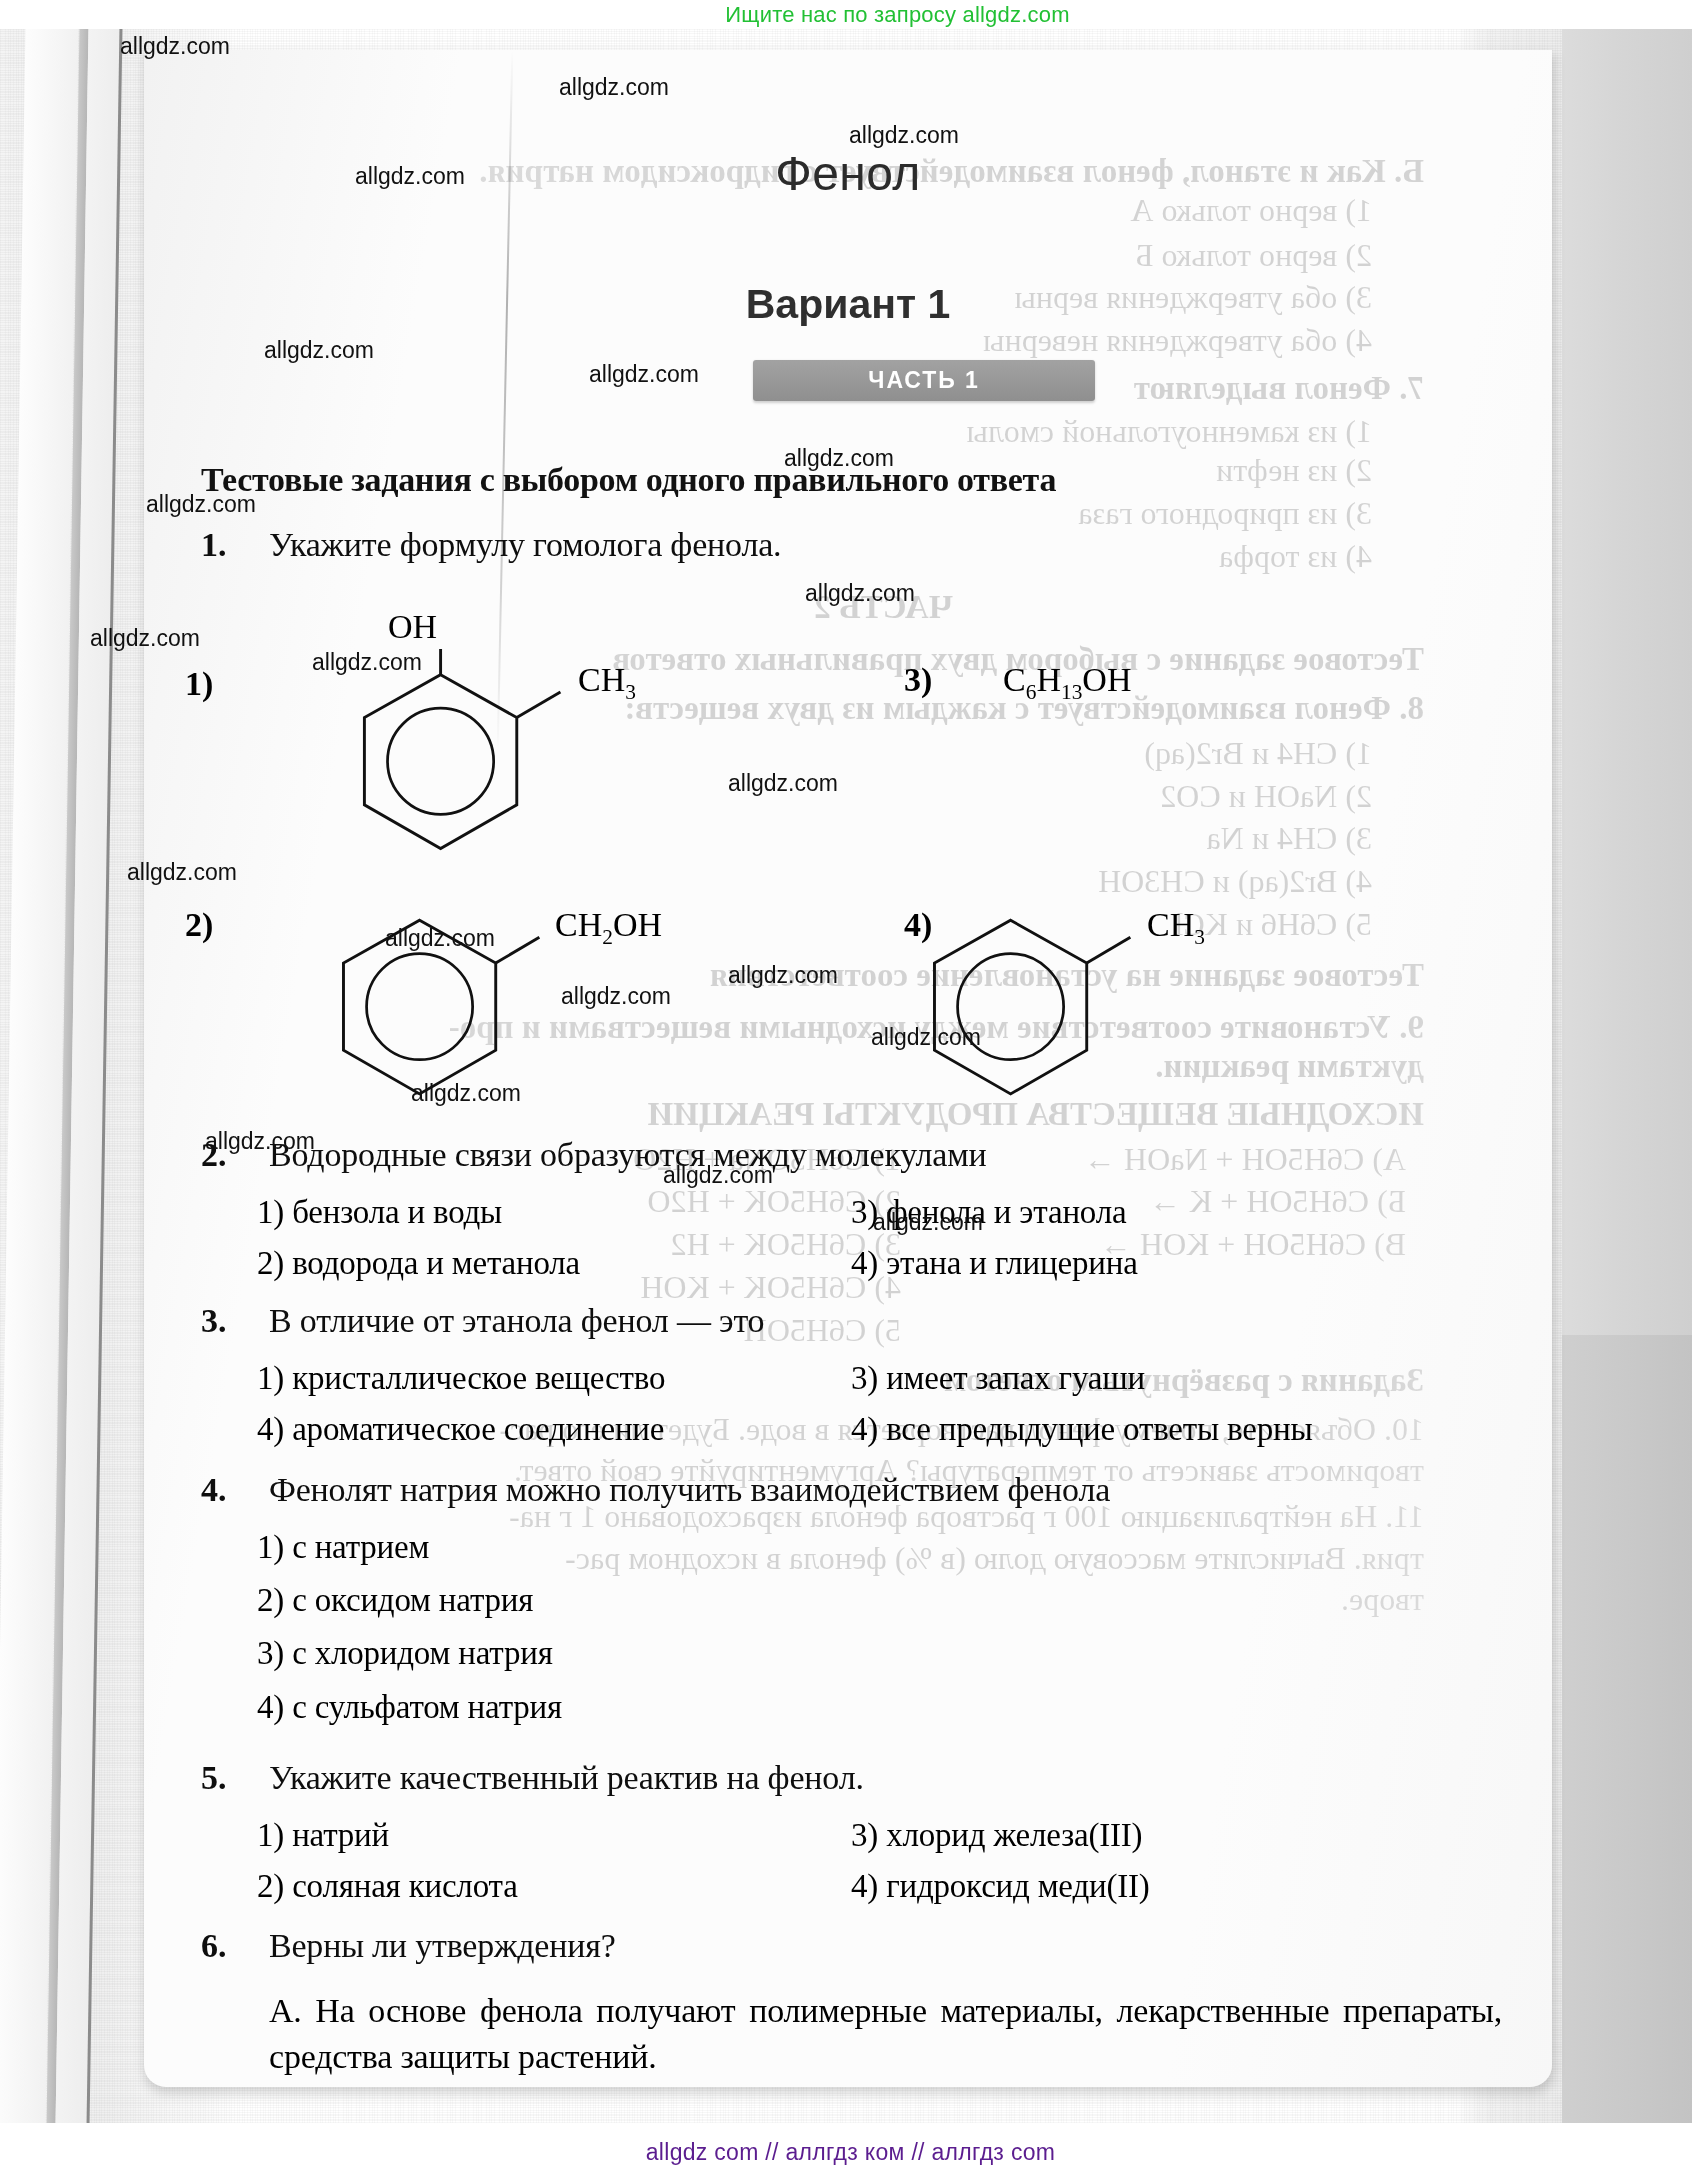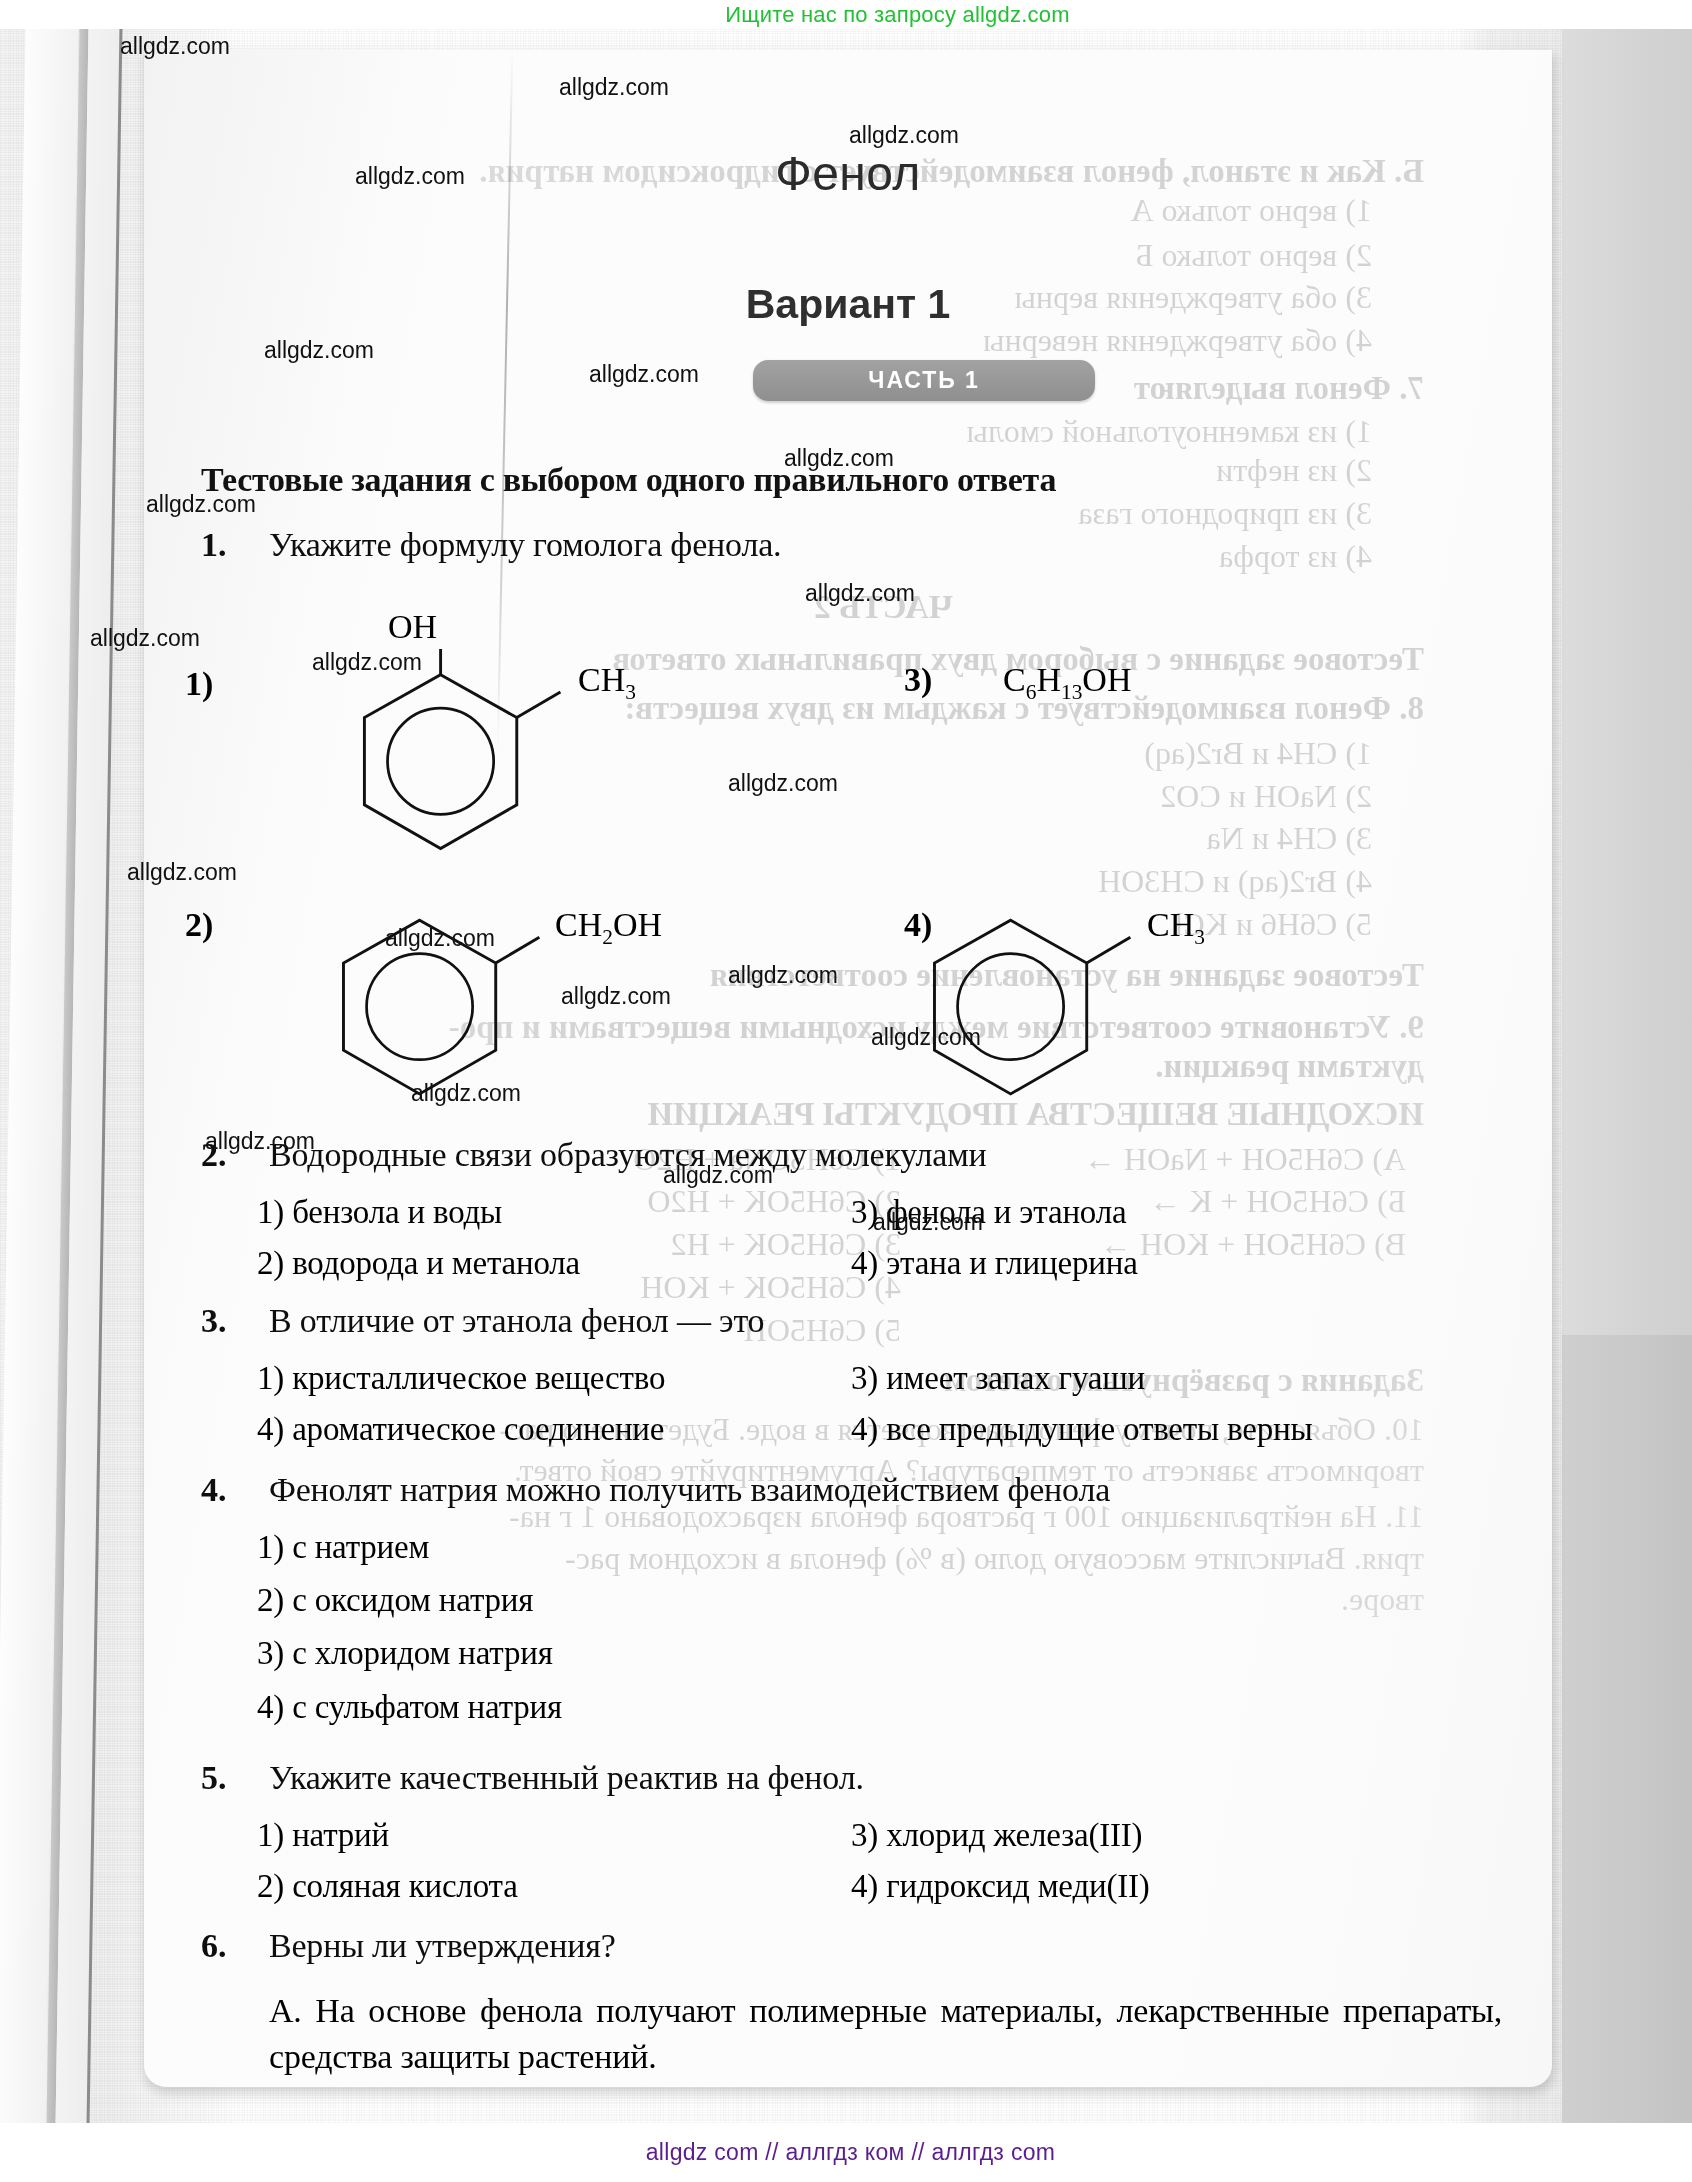--- a/index.html
+++ b/index.html
@@ -88,21 +88,21 @@
     position:absolute; left:0; top:96px; width:1408px; text-align:center;
     font-family:"Liberation Sans", sans-serif; font-size:48px; color:#2b2b2b;
     letter-spacing:0.4px;
   }
   .variant{
     position:absolute; left:0; top:231px; width:1408px; text-align:center;
     font-family:"Liberation Sans", sans-serif; font-weight:bold; font-size:41px; color:#2f2f2f;
   }
   .part-badge{
     position:absolute; left:50%; top:310px; transform:translateX(-50%);
-    width:342px; height:41px; border-radius:15px;
+    width:342px; height:41px; border-radius:3px;
     background:linear-gradient(180deg,#a2a2a2,#8f8f8f);
     box-shadow:0 1.7px 2.6px rgba(0,0,0,.18);
     display:flex; align-items:center; justify-content:center;
   }
   .part-badge span{
     font-family:"Liberation Sans", sans-serif; font-weight:bold; font-size:23px;
     color:#ffffff; letter-spacing:1.9px;
   }
 
   .section-head{

